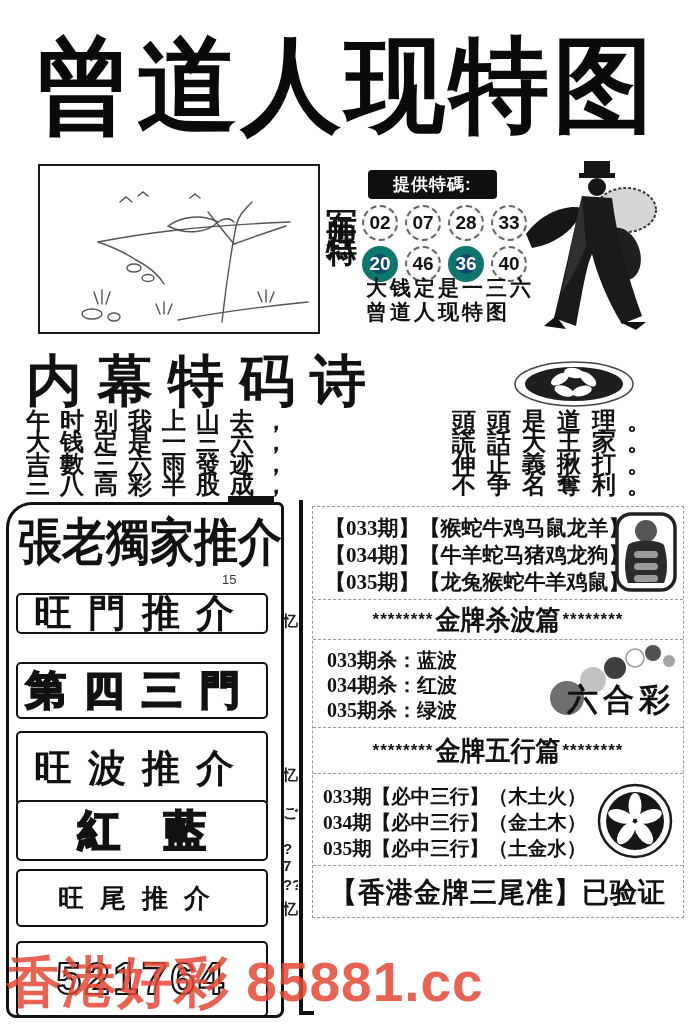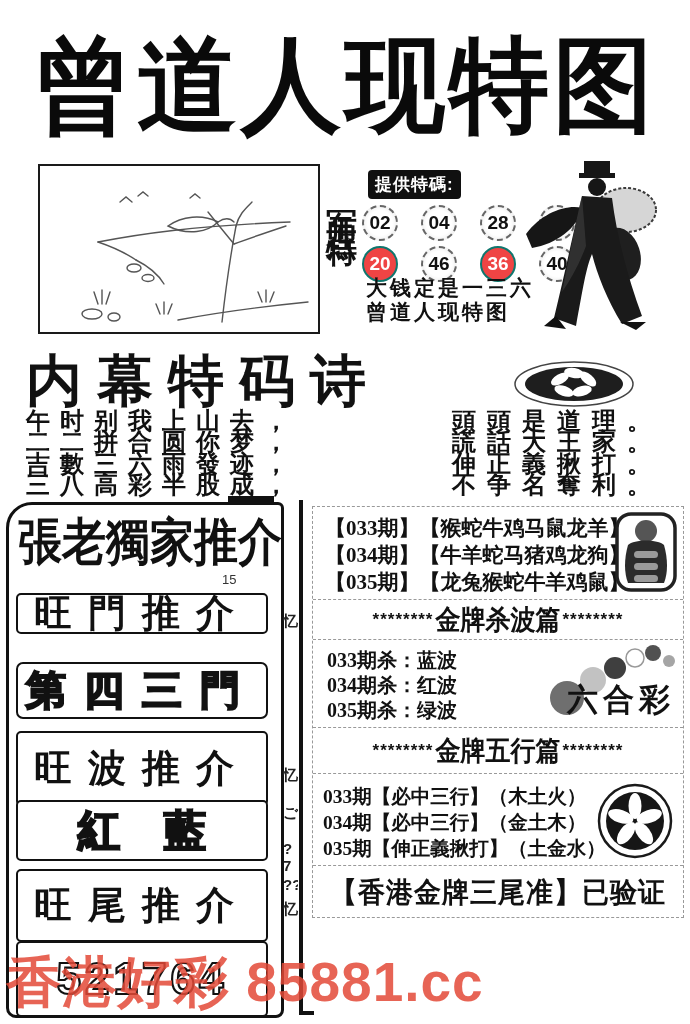--- a/index.html
+++ b/index.html
@@ -19,30 +19,30 @@
 
   
   #bird-box{left:38px;top:164px;width:278px;height:166px;border:2px solid #1a1a1a;background:#fff;}
   #vertical-label{
     left:322px;top:184px;width:40px;height:148px;
     writing-mode:vertical-rl;font-size:31px;font-weight:800;letter-spacing:9px;
     font-family:"Liberation Serif", serif;
   }
   #tip-pill{
     left:368px;top:170px;background:#101010;color:#fff;
-    font-size:17px;font-weight:800;padding:3px 7px;border-radius:4px;letter-spacing:1px;
-  }
-  .circle-row{left:362px;display:flex;gap:23px;}
+    font-size:17px;font-weight:800;padding:3px 25px;border-radius:4px;letter-spacing:1px;
+  }
+  .circle-row{left:362px;display:flex;gap:7px;}
   #circle-row-1{top:205px;} #circle-row-2{top:246px;}
   .ball{
     width:36px;height:36px;border-radius:50%;display:flex;align-items:center;justify-content:center;
     font-size:19px;font-weight:900;box-sizing:border-box;
   }
   .ball.light{background:radial-gradient(circle,#ffffff 55%,#e2e2e2 100%);border:2px dashed #666;color:#111;}
-  .ball.dark{background:#ef4444;border:2px solid #0f766e;color:#fff;}
+  .ball.dark{background:#0c4a6e;border:8px solid #0f766e;color:#fff;}
   #slogans{left:366px;top:276px;font-size:21px;font-weight:900;letter-spacing:3px;line-height:24px;font-family:"Liberation Serif", serif;}
   #figure-wrap{left:520px;top:158px;width:156px;height:174px;}
 
   
   #poem-header{
     left:26px;top:352px;font-size:56px;line-height:58px;font-weight:900;letter-spacing:15px;
     font-family:"Liberation Serif", serif;white-space:nowrap;
   }
   #poem-logo{left:512px;top:360px;width:124px;height:48px;}
   #poem-lines{left:26px;top:410px;width:640px;font-family:"Liberation Serif", serif;font-weight:700;}
@@ -59,24 +59,24 @@
   }
   #stray-number{left:222px;top:572px;font-size:13px;color:#333;}
   .promo-box{
     left:16px;width:252px;border:2px solid #111;border-radius:5px;box-sizing:border-box;
     display:flex;align-items:center;justify-content:center;
     font-weight:900;font-family:"Liberation Serif", serif;background:#fff;white-space:nowrap;
   }
   .promo-solid{color:#111;}
   .promo-outline{color:#fff;-webkit-text-stroke:2.2px #111;text-shadow:0 0 1px #111;}
   #promo-0{top:593px;height:41px;font-size:38px;letter-spacing:16px;}
-  #promo-1{top:662px;height:57px;font-size:40px;letter-spacing:18px;border-radius:7px;}
+  #promo-1{top:662px;height:57px;font-size:40px;letter-spacing:18px;}
   #promo-2{top:731px;height:75px;font-size:38px;letter-spacing:16px;}
   #promo-3{top:800px;height:61px;font-size:42px;letter-spacing:44px;text-indent:44px;text-align:right;}
-  #promo-4{top:869px;height:73px;font-size:38px;letter-spacing:16px;}
+  #promo-4{top:869px;height:58px;font-size:26px;letter-spacing:16px;}
   #promo-5{top:941px;height:76px;font-size:44px;letter-spacing:4px;font-family:"Liberation Sans", sans-serif;}
 
   
   #mid-line{left:299px;top:500px;width:4px;height:515px;background:#111;}
   #mid-foot{left:299px;top:1011px;width:15px;height:4px;background:#111;}
   .frag{left:283px;width:15px;overflow:hidden;font-size:15px;color:#222;font-weight:700;}
   #frag-0{top:612px;} #frag-1{top:766px;} #frag-2{top:804px;}
   #frag-3{top:840px;} #frag-4{top:876px;} #frag-5{top:900px;}
 
   
@@ -136,21 +136,21 @@
     </g>
   </svg>
 </div>
 
 <div class="abs" id="vertical-label">军师点特</div>
 
 <div class="abs" id="tip-pill">提供特碼:</div>
 
 <div class="abs circle-row" id="circle-row-1">
   <div class="ball light">02</div>
-  <div class="ball light">04</div>
+  <div class="ball light">07</div>
   <div class="ball light">28</div>
   <div class="ball light">33</div>
 </div>
 <div class="abs circle-row" id="circle-row-2">
   <div class="ball dark">20</div>
   <div class="ball light">46</div>
   <div class="ball dark">36</div>
   <div class="ball light">40</div>
 </div>
 
@@ -187,21 +187,21 @@
     <ellipse cx="52" cy="31" rx="10" ry="5" fill="#fff" transform="rotate(20 52 31)"></ellipse>
   </svg>
 </div>
 
 <div class="abs" id="poem-lines">
   <div class="poem-line">
     <span class="poem-left">午时别我上山去，</span>
     <span class="poem-right">頭頭是道理。</span>
   </div>
   <div class="poem-line">
-    <span class="poem-left">二二拼合圆你梦，</span>
+    <span class="poem-left">大钱定是一三六，</span>
     <span class="poem-right">謊話大王家。</span>
   </div>
   <div class="poem-line">
     <span class="poem-left">吉數三六雨發迹，</span>
     <span class="poem-right">伸正義揪打。</span>
   </div>
   <div class="poem-line">
     <span class="poem-left">三八高彩半股成，</span>
     <span class="poem-right">不争名奪利。</span>
   </div>
@@ -277,21 +277,21 @@
 
   <div class="rc-sec star-bar" id="rc-fivebar">
     <span class="stars">********</span>
     <span class="bar-title">金牌五行篇</span>
     <span class="stars">********</span>
   </div>
 
   <div class="rc-sec" id="rc-five">
     <div class="five-row">033期【必中三行】（木土火）</div>
     <div class="five-row">034期【必中三行】（金土木）</div>
-    <div class="five-row">035期【伸正義揪打】（土金水）</div>
+    <div class="five-row">035期【必中三行】（土金水）</div>
     <div id="bauhinia-logo">
       <svg width="76" height="82" viewBox="0 0 76 82">
         <circle cx="38" cy="41" r="36" fill="#fff" stroke="#1a1a1a" stroke-width="2.5"></circle>
         <circle cx="38" cy="41" r="29" fill="#161616"></circle>
         <ellipse cx="38" cy="26" rx="6.5" ry="13" fill="#fff" transform="rotate(0 38 41)"></ellipse>
         <ellipse cx="38" cy="26" rx="6.5" ry="13" fill="#fff" transform="rotate(72 38 41)"></ellipse>
         <ellipse cx="38" cy="26" rx="6.5" ry="13" fill="#fff" transform="rotate(144 38 41)"></ellipse>
         <ellipse cx="38" cy="26" rx="6.5" ry="13" fill="#fff" transform="rotate(216 38 41)"></ellipse>
         <ellipse cx="38" cy="26" rx="6.5" ry="13" fill="#fff" transform="rotate(288 38 41)"></ellipse>
       </svg>

